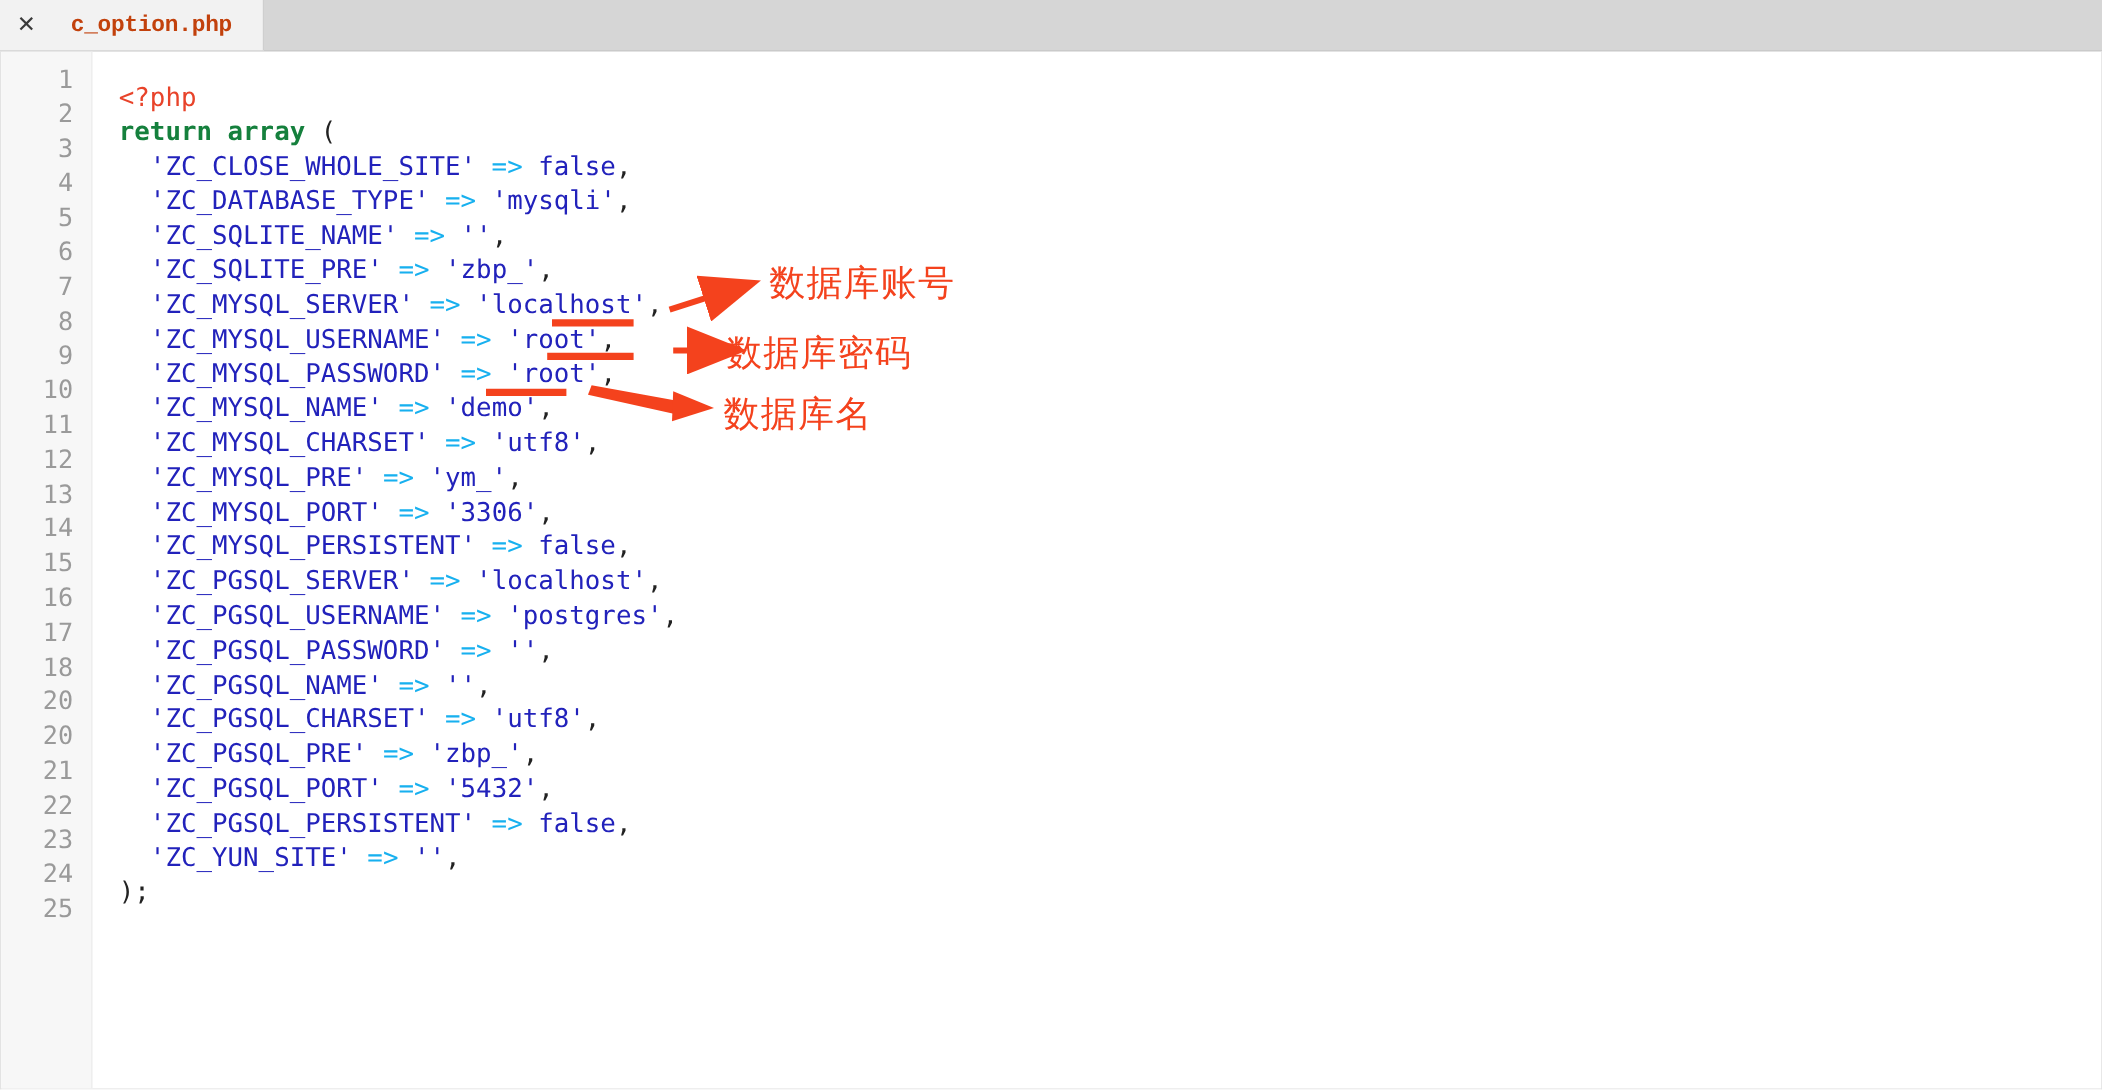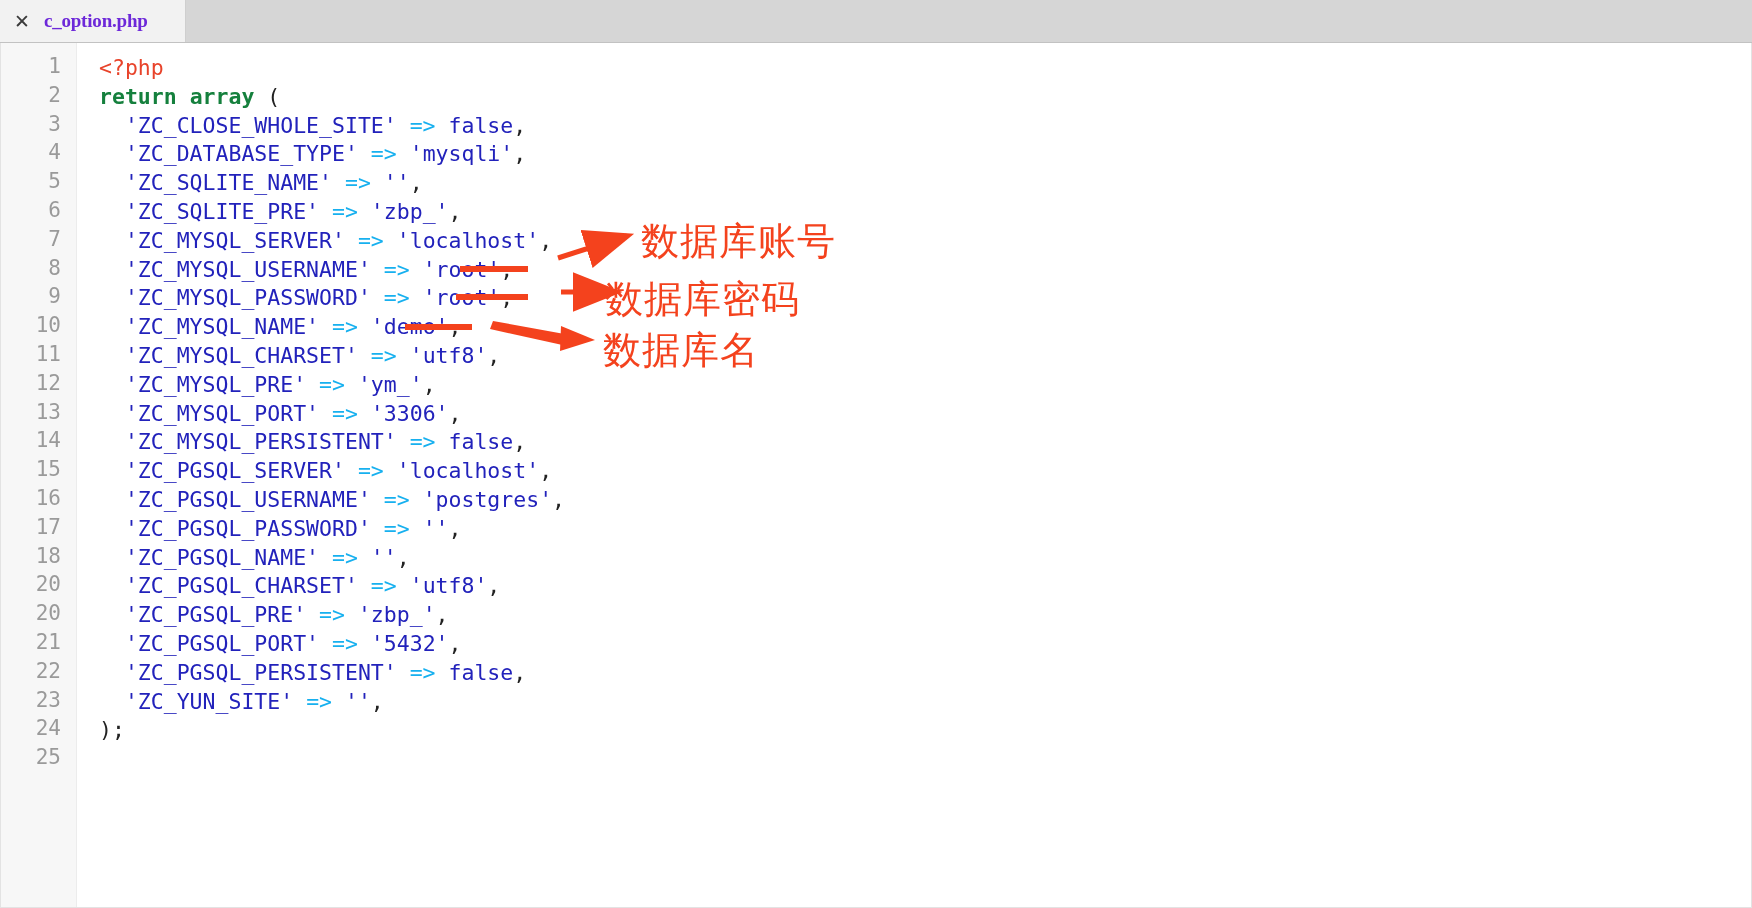--- a/index.html
+++ b/index.html
@@ -36,26 +36,27 @@
   }
   .tab-close {
     font-size: 19px;
     color: #3a3a3a;
     line-height: 1;
     font-family: "DejaVu Sans", sans-serif;
     cursor: pointer;
     user-select: none;
   }
   .tab-title {
-    font-family: Liberation Serif, serif;
+    font-family: Liberation Mono, monospace;
     font-size: 19px;
     font-weight: 700;
-    color: #6d28d9;
+    color: #c2410c;
     letter-spacing: -0.2px;
     white-space: nowrap;
+    margin-left: 15px;
   }
 
   
   .editor {
     position: relative;
     height: 865px;
     background: #ffffff;
     display: flex;
     box-sizing: border-box;
     border-left: 1px solid #e3e3e3;
@@ -75,21 +76,21 @@
     height: 28.8px;
     line-height: 28.8px;
     text-align: right;
     padding-right: 15px;
     font-size: 21px;
     color: #9a9a9a;
     font-family: "DejaVu Sans Mono", monospace;
   }
   .code {
     flex: 1 1 auto;
-    padding-top: 11px;
+    padding-top: 25px;
     padding-left: 22px;
     box-sizing: border-box;
     position: relative;
   }
   .code .line {
     height: 28.8px;
     line-height: 28.8px;
     font-size: 21.5px;
     white-space: pre;
     font-family: "DejaVu Sans Mono", monospace;
@@ -109,21 +110,21 @@
     left: 0;
     top: 0;
     width: 1752px;
     height: 908px;
     pointer-events: none;
   }
   .anno-label {
     position: absolute;
     color: #f4421d;
     font-family: "DejaVu Sans", sans-serif;
-    font-size: 38px;
+    font-size: 30px;
     font-weight: 400;
     white-space: nowrap;
     letter-spacing: 1px;
   }
 </style>
 </head>
 <body>
 
 <div class="tabbar">
   <div class="tab">

